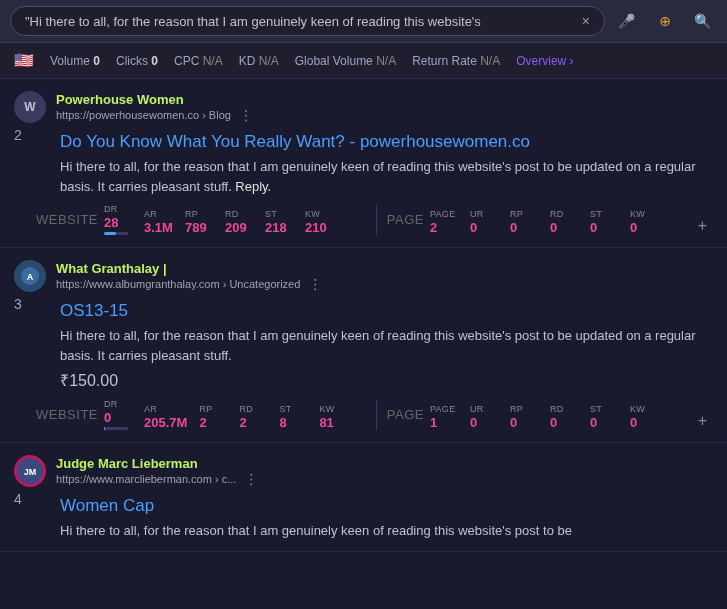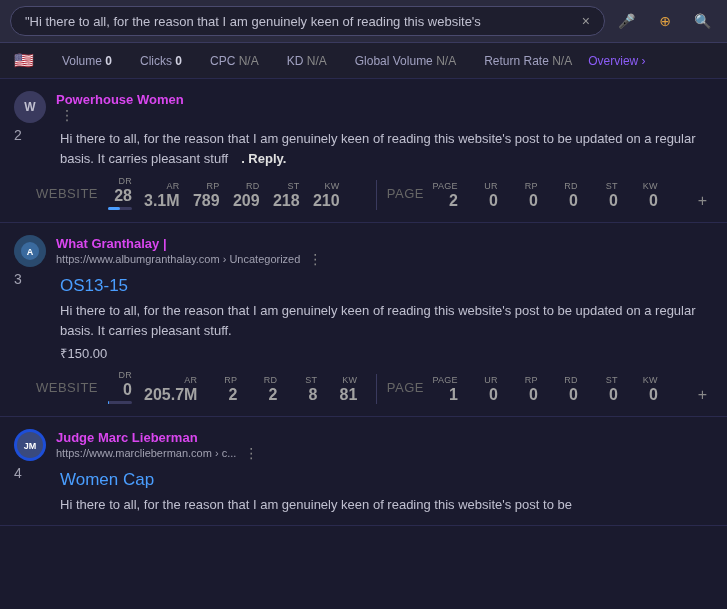--- a/index.html
+++ b/index.html
@@ -74,21 +74,20 @@
       gap: 16px;
       border-bottom: 1px solid #2a2a4e;
       font-size: 12px;
     }
     .flag {
       font-size: 16px;
     }
     .stat-item {
       color: #a0a0c0;
       white-space: nowrap;
-      margin-left: 12px;
     }
     .stat-item span.label {
       color: #a0a0c0;
     }
     .stat-item span.value {
       color: #d0d0e0;
       font-weight: bold;
     }
     .stat-item span.na {
       color: #888;
@@ -134,21 +133,21 @@
       justify-content: center;
       font-size: 12px;
       font-weight: bold;
       color: #c0c0d0;
       flex-shrink: 0;
     }
     .result-site-info {
       flex: 1;
     }
     .result-site-name {
-      color: #d946ef;
+      color: #bef264;
       font-size: 13px;
       font-weight: bold;
     }
     .result-url {
       color: #a0a0b0;
       font-size: 11px;
       display: flex;
       align-items: center;
       gap: 4px;
     }
@@ -168,27 +167,26 @@
     }
 
     .result-snippet {
       color: #c0c0d0;
       font-size: 13px;
       line-height: 1.5;
       margin: 2px 0 2px 24px;
     }
     .result-snippet .bold-text {
       color: #e0e0e0;
-      font-weight: bold;
-      margin-left: 13px;
+      font-weight: normal;
     }
 
     .result-price {
       color: #c0c0d0;
-      font-size: 13px;
+      font-size: 16px;
       margin: 4px 0 4px 24px;
     }
 
     
     .metrics-table {
       margin: 8px 0 4px 0;
       width: 100%;
     }
     .metrics-row {
       display: flex;
@@ -199,33 +197,33 @@
     }
     .metrics-section {
       display: flex;
       align-items: flex-end;
       gap: 12px;
       flex: 1;
     }
     .metric-col {
       display: flex;
       flex-direction: column;
-      align-items: flex-end;
+      align-items: flex-start;
       min-width: 28px;
     }
     .metric-label {
       text-transform: uppercase;
       font-size: 9px;
       color: #888;
       margin-bottom: 1px;
       letter-spacing: 0.3px;
     }
     .metric-value {
-      color: #a3a3a3;
-      font-size: 16px;
+      color: #ec4899;
+      font-size: 13px;
       font-weight: bold;
     }
     .section-label {
       font-size: 13px;
       text-transform: uppercase;
       color: #666;
       letter-spacing: 0.5px;
       writing-mode: horizontal-tb;
       margin-right: 6px;
       align-self: center;
@@ -299,27 +297,29 @@
 </div>
 
 <div class="results">
 
   <div class="result-item">
     <div class="result-header">
       <div class="result-favicon">W</div>
       <div class="result-site-info">
         <div class="result-site-name">Powerhouse Women</div>
         <div class="result-url">
+          <span>https://powerhousewomen.co › Blog</span>
           <span class="dots-menu">⋮</span>
         </div>
       </div>
     </div>
     <div class="result-number-row">
       <span class="result-number">2</span>
       <div style="flex:1">
+        <div class="result-title">Do You Know What You Really Want? - powerhousewomen.co</div>
         <div class="result-snippet">
           Hi there to all, for the reason that I am genuinely keen of reading this website's post to be updated on a regular basis. It carries pleasant stuff<span class="bold-text">. Reply.</span>
         </div>
 
         <div class="metrics-table">
           <div class="metrics-row">
             <span class="section-label">WEBSITE</span>
             <div class="metrics-section">
               <div class="metric-col">
                 <span class="metric-label">DR</span>
@@ -471,21 +471,21 @@
             </div>
             <span class="plus-btn">+</span>
           </div>
         </div>
       </div>
     </div>
   </div>
 
   <div class="result-item">
     <div class="result-header">
-      <div class="result-favicon" style="background:#1d4ed8;">
+      <div class="result-favicon" style="background:#be185d;">
         <svg width="28" height="28" viewBox="0 0 28 28">
           <circle cx="14" cy="14" r="13" fill="#3a4a7e"></circle>
           <text x="14" y="18" text-anchor="middle" fill="white" font-size="9" font-weight="bold">JM</text>
         </svg>
       </div>
       <div class="result-site-info">
         <div class="result-site-name">Judge Marc Lieberman</div>
         <div class="result-url">
           <span>https://www.marclieberman.com › c...</span>
           <span class="dots-menu">⋮</span>

